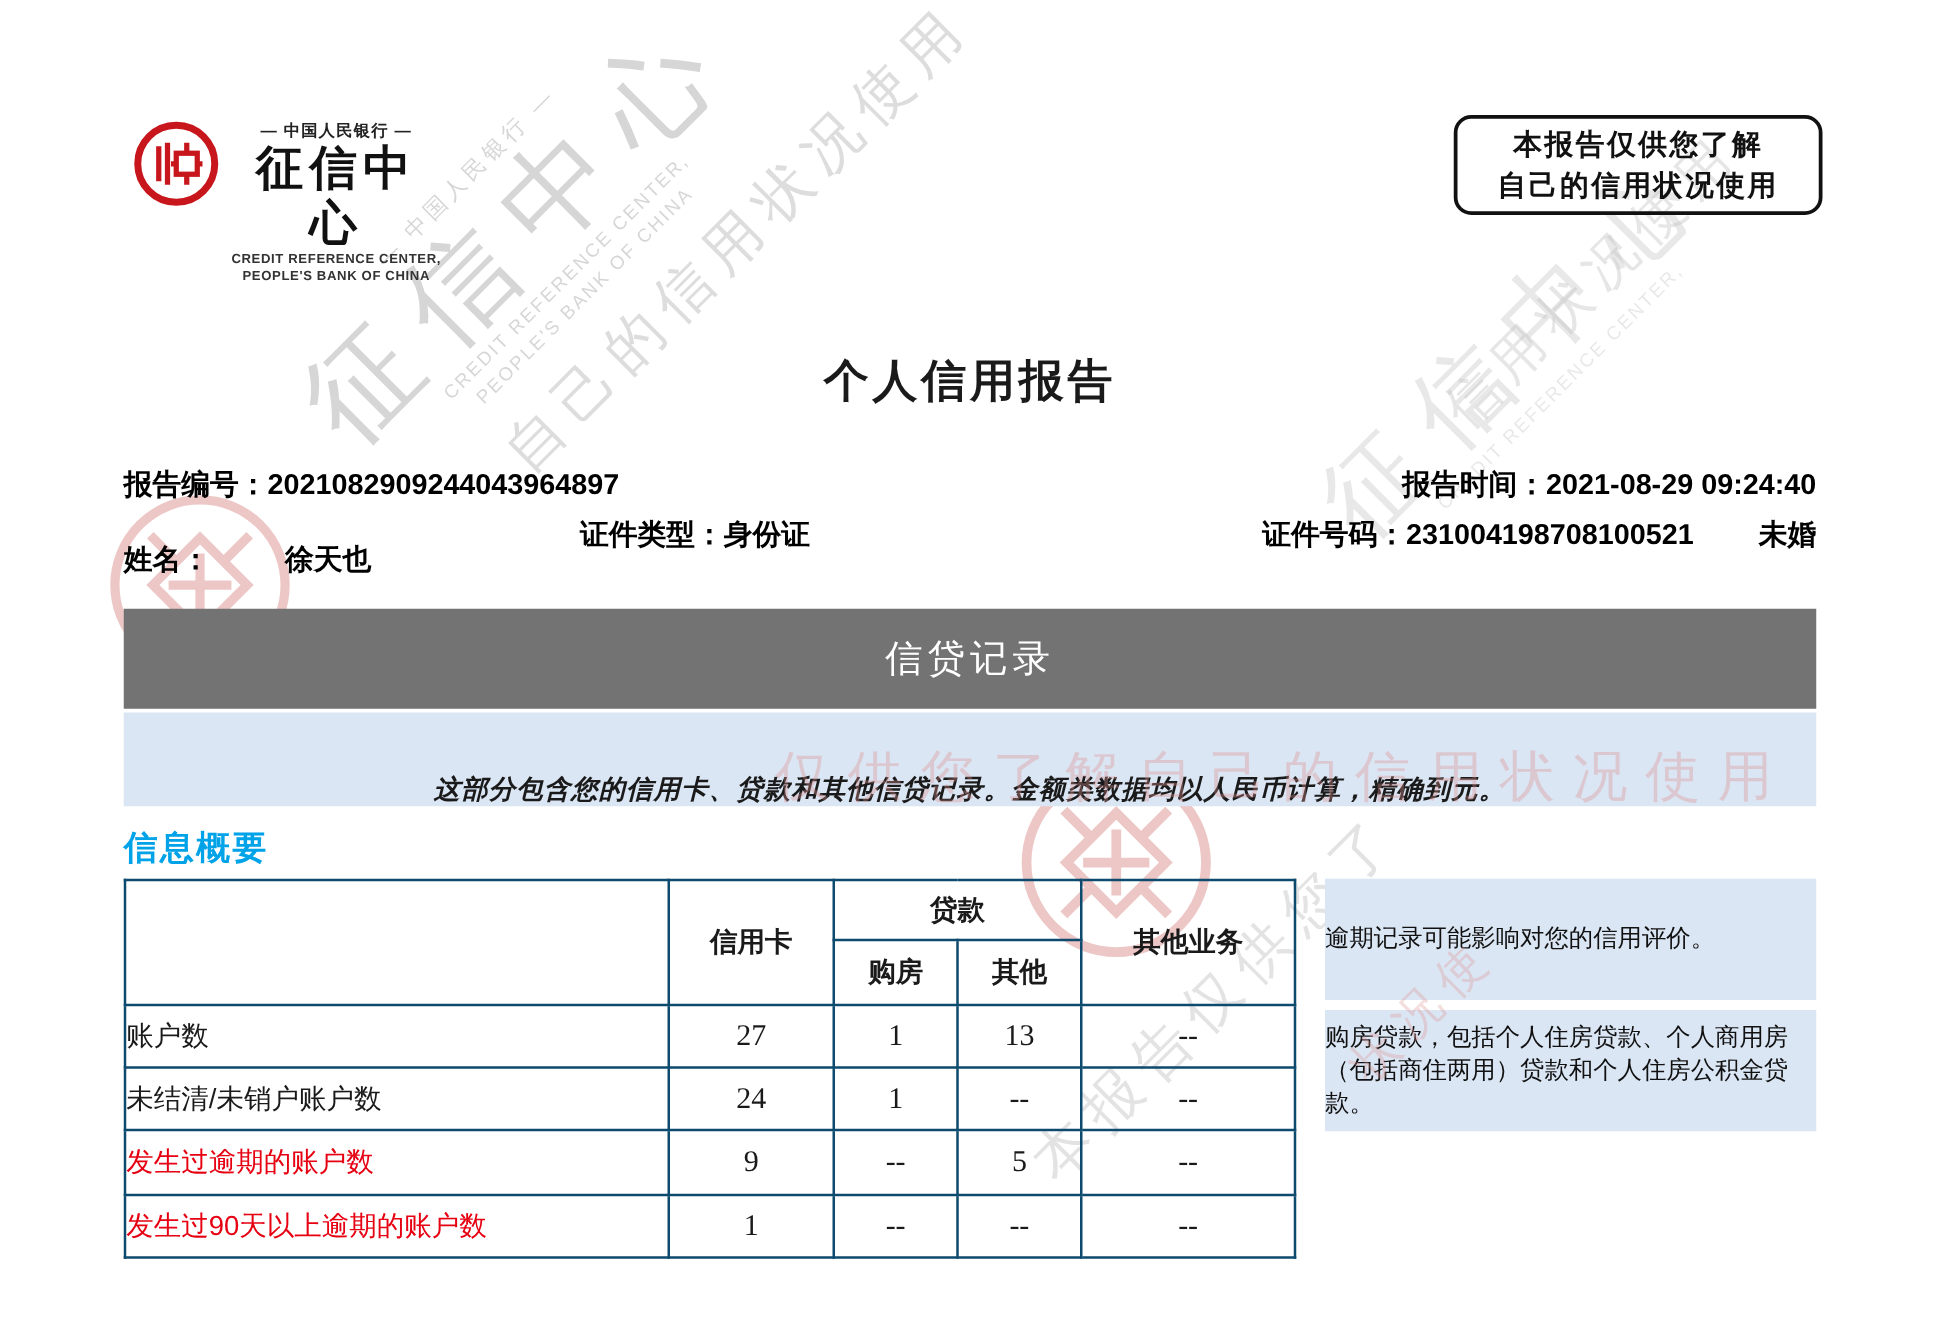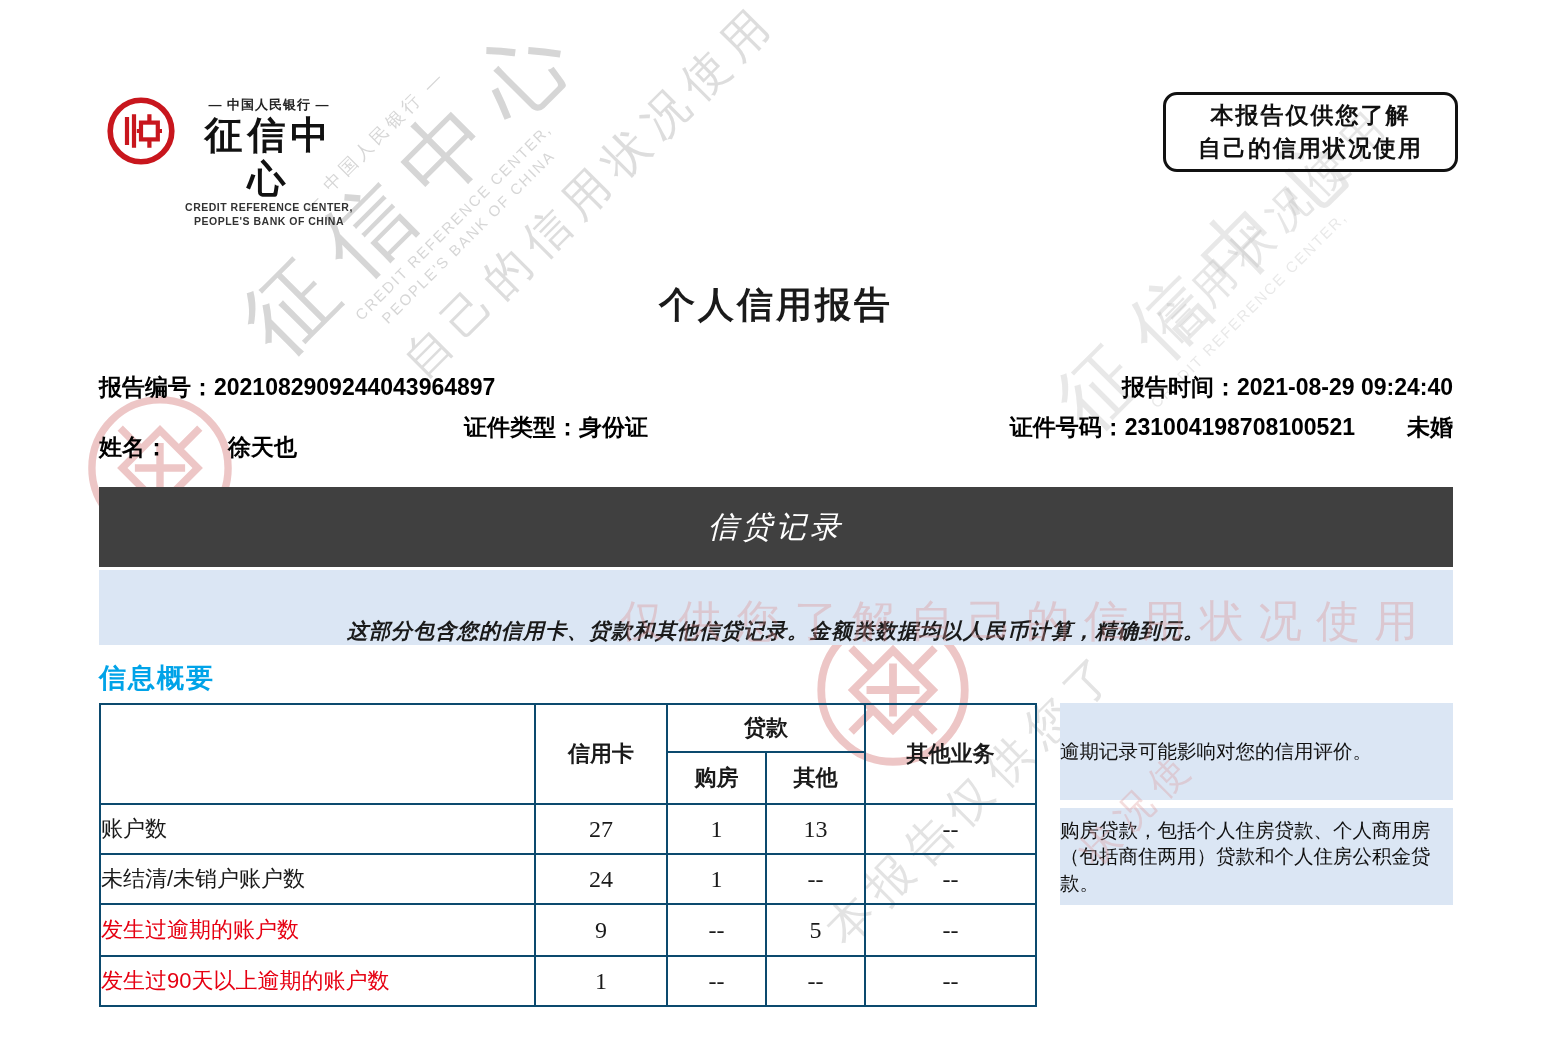--- a/index.html
+++ b/index.html
@@ -44,22 +44,22 @@
 
   .info-line { font-size:23px; font-weight:700; color:#000; }
   .info-row1 { left:99px; top:372px; width:1354px; display:flex; justify-content:space-between; }
   .lbl { font-weight:700; }
   .name-val { margin-left:60px; }
   .idtype { left:464px; top:412px; }
   .name-grp { left:99px; top:432px; }
   .idno-grp { right:99px; top:412px; }
   .marital { margin-left:52px;text-align:right; }
 
-  .banner { left:99px; top:487px; width:1354px; height:80px; background:#404040;
-    display:flex; align-items:center; justify-content:center;font-style:italic; }
+  .banner { left:99px; top:487px; width:1354px; height:80px; background:#737373;
+    display:flex; align-items:center; justify-content:center; }
   .banner-title { color:#fff; font-size:30px; letter-spacing:4px; font-weight:500; }
 
   .strip { left:99px; top:570px; width:1354px; height:75px; background:#dbe6f4;
     display:flex; align-items:flex-end; justify-content:center; }
   .strip-text { font-size:21px; font-weight:700; font-style:italic; letter-spacing:1px; }
 
   .summary-heading { left:99px; top:660px; font-size:27px; font-weight:700; color:#00a3e8; letter-spacing:2px; }
 
   table.summary { left:99px; top:703px; border-collapse:collapse; table-layout:fixed; width:936px; background:transparent; }
   table.summary td, table.summary th { border:2px solid #0c4a6e; padding:0; background:transparent; }

